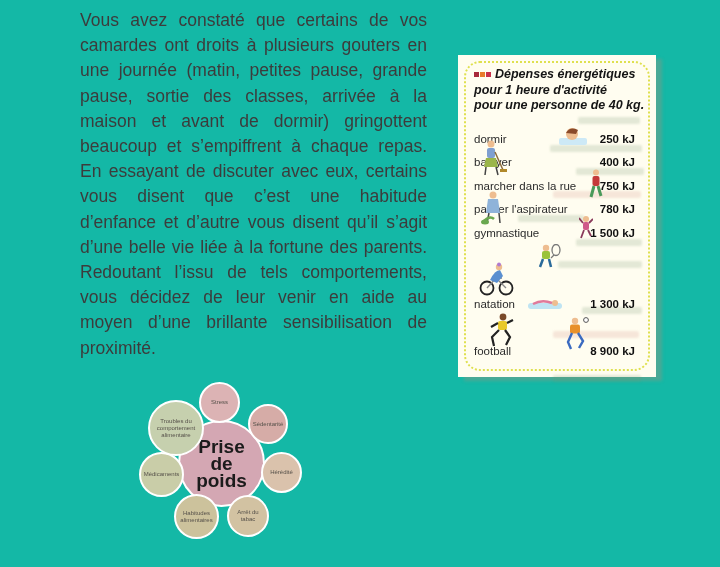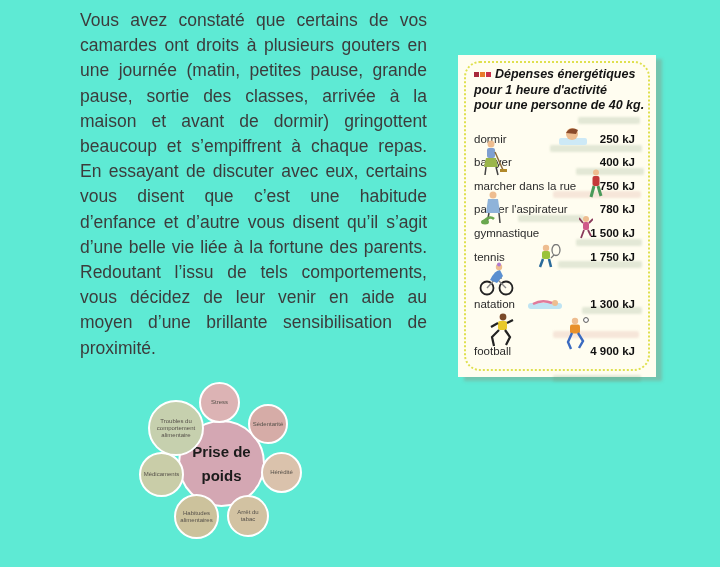--- a/index.html
+++ b/index.html
@@ -1,17 +1,17 @@
 <!DOCTYPE html>
 <html><head>
 <meta charset="utf-8">
 <style>
   html,body{margin:0;padding:0;}
   body{font-family:"Liberation Sans", sans-serif; background:#ffffff;}
-  .page{position:relative;width:720px;height:567px;background:#5eead4;overflow:hidden;}
+  .page{position:relative;width:720px;height:567px;background:#14b8a6;overflow:hidden;}
 
   
   .paragraph{
     position:absolute;left:80px;top:8px;width:347px;
     font-size:17.5px;line-height:25.2px;color:#3c3c3c;
     text-align:justify;letter-spacing:0px;
   }
 
   
   .energy-card{
@@ -46,21 +46,21 @@
   .diagram{position:absolute;left:128px;top:368px;width:200px;height:200px;}
   .node{
     position:absolute;border-radius:50%;border:2px solid #ffffff;
     display:flex;align-items:center;justify-content:center;text-align:center;
     font-size:6px;line-height:7px;color:#56514a;z-index:2;box-sizing:border-box;
     padding:3px;
   }
   .center-node{
     position:absolute;border-radius:50%;border:2px solid #ffffff;
     display:flex;align-items:center;justify-content:center;text-align:center;
-    font-weight:bold;font-size:15px;line-height:24px;color:#1b1b1b;z-index:1;
+    font-weight:bold;font-size:19px;line-height:17px;color:#1b1b1b;z-index:1;
     box-sizing:border-box;
   }
   .center-node span{display:block;width:62px;}
   .n-stress   {left:71px;  top:14px;   width:41px;height:41px;}
   .n-sedent   {left:120px; top:36px;   width:40px;height:40px;}
   .n-hered    {left:133px; top:84px;   width:41px;height:41px;}
   .n-tabac    {left:99px;  top:127px;  width:42px;height:42px;}
   .n-habit    {left:46px;  top:126px;  width:45px;height:45px;}
   .n-medic    {left:11px;  top:84px;   width:45px;height:45px;}
   .n-troubles {left:20px;  top:32px;   width:56px;height:56px;}
@@ -109,31 +109,27 @@
       <span class="val">750 kJ</span>
     </div>
     <div class="erow" style="top:148px">
       <span class="act" style="width:132px">passer l'aspirateur</span>
       <span class="val">780 kJ</span>
     </div>
     <div class="erow" style="top:172px">
       <span class="act" style="width:112px">gymnastique</span>
       <span class="val">1 500 kJ</span>
     </div>
-    <div class="erow" style="top:196px">
-      <span class="act" style="width:72px">tennis</span>
-      <span class="val">1 750 kJ</span>
-    </div>
     <div class="erow" style="top:243px">
       <span class="act" style="width:69px">natation</span>
       <span class="val">1 300 kJ</span>
     </div>
     <div class="erow" style="top:290px">
       <span class="act" style="width:86px">football</span>
-      <span class="val">4 900 kJ</span>
+      <span class="val">8 900 kJ</span>
     </div>
 
     <span class="icon" style="left:100px;top:70px">
       <svg width="30" height="22" viewBox="0 0 30 22">
           <rect x="1" y="13" width="28" height="7" rx="2" fill="#cde9f6"></rect>
           <circle cx="14" cy="9" r="6" fill="#eebd90"></circle>
           <path d="M8,8 Q12,1 20,5 L18,9 Z" fill="#8a4a2a"></path>
         </svg>
     </span>
     <span class="icon" style="left:23px;top:85px">

